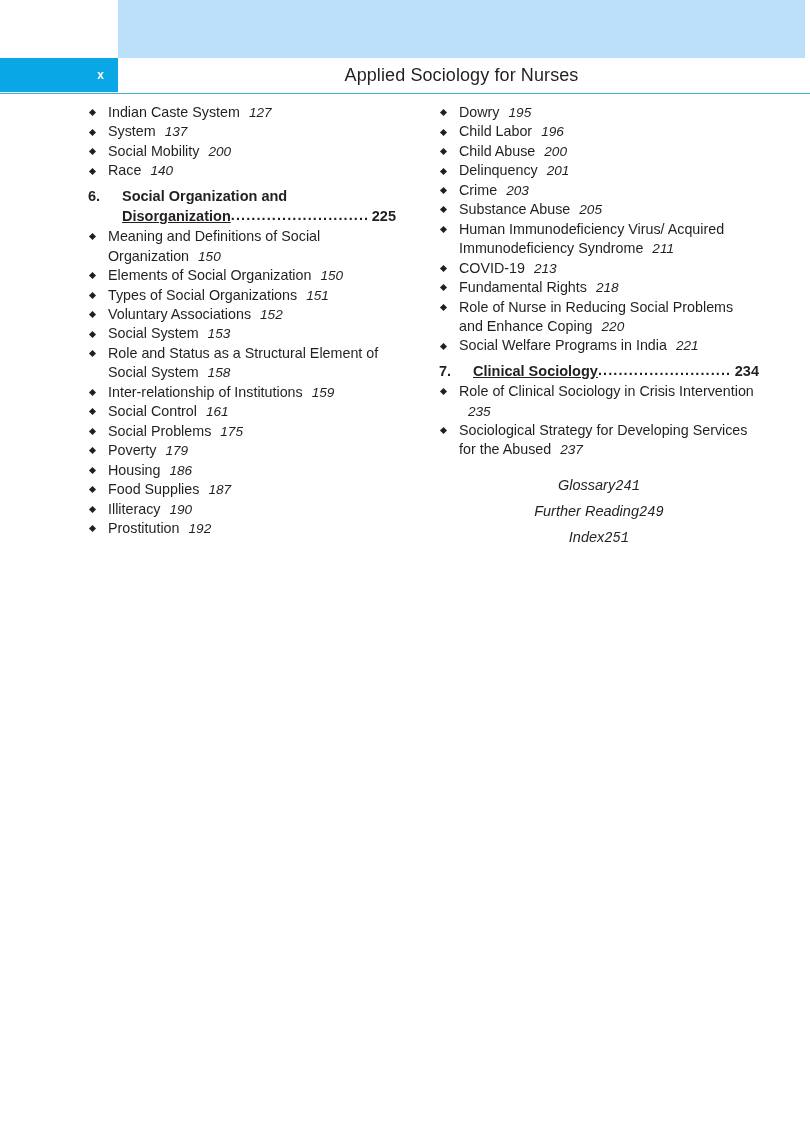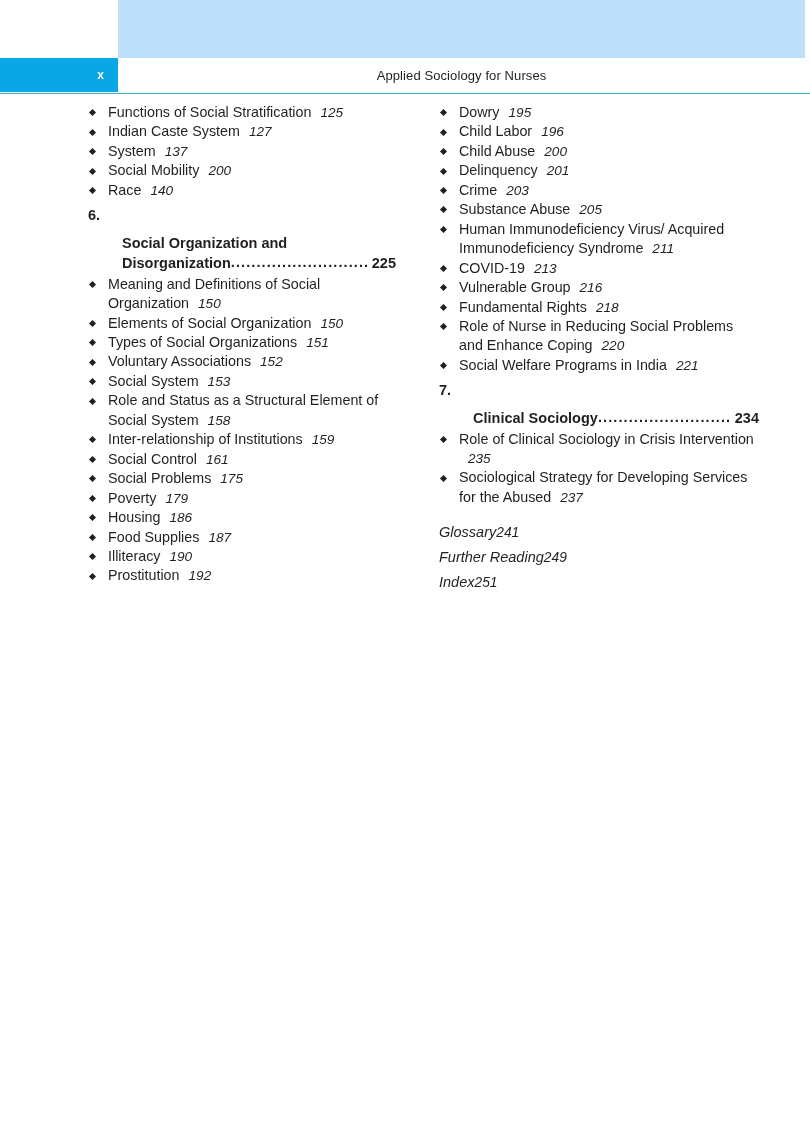--- a/index.html
+++ b/index.html
@@ -21,21 +21,21 @@
     position:absolute; left:0; top:58px; width:118px; height:34px;
     background:#0aa7e6;
   }
   .hdr-tab-num {
     position:absolute; right:14px; top:50%; transform:translateY(-50%);
     color:#ffffff; font-size:12px; font-weight:bold; line-height:1;
   }
   .hdr-title {
     position:absolute; left:118px; top:58px; width:687px; height:34px;
     display:flex; align-items:center; justify-content:center;
-    font-size:13px; color:#231f20; letter-spacing:.1px;
+    font-size:18px; color:#231f20; letter-spacing:.1px;
   }
   .hdr-rule {
     position:absolute; left:0; top:93px; width:810px; height:1.4px;
     background:#3eb0cf;
   }
 
   
   .cols {
     position:absolute; left:0; top:103px; width:810px;
     display:flex;
@@ -44,26 +44,26 @@
   .col-left  { padding-left:88px; padding-right:9px; }
   .col-right { padding-left:34px; padding-right:51px; }
 
   
   .chapter {
     display:flex; align-items:flex-start;
     font-weight:bold; font-size:14.5px; line-height:20.2px;
     margin-top:5px; margin-bottom:1px;
   }
   .chapter .num { width:34px; flex:0 0 34px; }
-  .chapter .body { flex:1 1 auto; min-width:0;margin-top:28px; }
+  .chapter .body { flex:1 1 auto; min-width:0; }
   .ch-line { display:block; }
   .ch-leader {
     display:flex; align-items:baseline; width:100%;
   }
-  .ch-leader .txt { white-space:nowrap; }
+  .ch-leader .txt { white-space:nowrap;text-decoration:underline; }
   .ch-leader .dots {
     flex:1 1 auto; overflow:hidden; white-space:nowrap;
     font-weight:bold; letter-spacing:1.1px;
     margin:0 1px 0 0; position:relative; top:-1px;
   }
   .ch-leader .pg { white-space:nowrap; padding-left:2px; }
 
   
   ul.entries { list-style:none; }
   ul.entries li {
@@ -77,24 +77,24 @@
     position:absolute; left:2px; top:7.2px;
     width:5px; height:5px; background:#231f20;
     transform:rotate(45deg);
   }
   .pgnum { font-style:italic; font-size:13.6px; }
   .sp { display:inline-block; width:9px; }
 
   
   .backmatter { margin-top:13px; }
   .bm-row {
-    display:flex; align-items:baseline; justify-content:flex-start;
+    display:flex; align-items:baseline; justify-content:center;
     font-style:italic; font-size:14.5px; line-height:25px;
   }
-  .bm-row .bm-pg { font-style:italic; font-size:13.8px; }
+  .bm-row .bm-pg { font-style:italic; font-size:13.8px;font-family:Liberation Mono, monospace; }
 </style>
 </head>
 <body>
 
 <div class="page">
 
   <div class="hdr-band"></div>
 
   <div class="hdr-tab">
     <span class="hdr-tab-num">x</span>
@@ -102,21 +102,20 @@
 
   <div class="hdr-title">Applied Sociology for Nurses</div>
 
   <div class="hdr-rule"></div>
 
   <div class="cols">
 
     <div class="col col-left">
 
       <ul class="entries">
-          <li><span class="dia"></span><span>Functions of Social Stratification</span><span class="sp"></span><span class="pgnum">125</span></li>
           <li><span class="dia"></span><span>Indian Caste System</span><span class="sp"></span><span class="pgnum">127</span></li>
           <li><span class="dia"></span><span>System</span><span class="sp"></span><span class="pgnum">137</span></li>
           <li><span class="dia"></span><span>Social Mobility</span><span class="sp"></span><span class="pgnum">200</span></li>
           <li><span class="dia"></span><span>Race</span><span class="sp"></span><span class="pgnum">140</span></li>
         </ul>
 
       <div class="chapter">
         <span class="num">6.</span>
         <span class="body">
           <span class="ch-line">Social Organization and</span>
@@ -150,21 +149,20 @@
 
       <ul class="entries">
           <li><span class="dia"></span><span>Dowry</span><span class="sp"></span><span class="pgnum">195</span></li>
           <li><span class="dia"></span><span>Child Labor</span><span class="sp"></span><span class="pgnum">196</span></li>
           <li><span class="dia"></span><span>Child Abuse</span><span class="sp"></span><span class="pgnum">200</span></li>
           <li><span class="dia"></span><span>Delinquency</span><span class="sp"></span><span class="pgnum">201</span></li>
           <li><span class="dia"></span><span>Crime</span><span class="sp"></span><span class="pgnum">203</span></li>
           <li><span class="dia"></span><span>Substance Abuse</span><span class="sp"></span><span class="pgnum">205</span></li>
           <li><span class="dia"></span><span>Human Immunodeficiency Virus/ Acquired Immunodeficiency Syndrome</span><span class="sp"></span><span class="pgnum">211</span></li>
           <li><span class="dia"></span><span>COVID-19</span><span class="sp"></span><span class="pgnum">213</span></li>
-          <li><span class="dia"></span><span>Vulnerable Group</span><span class="sp"></span><span class="pgnum">216</span></li>
           <li><span class="dia"></span><span>Fundamental Rights</span><span class="sp"></span><span class="pgnum">218</span></li>
           <li><span class="dia"></span><span>Role of Nurse in Reducing Social Problems and Enhance Coping</span><span class="sp"></span><span class="pgnum">220</span></li>
           <li><span class="dia"></span><span>Social Welfare Programs in India</span><span class="sp"></span><span class="pgnum">221</span></li>
         </ul>
 
       <div class="chapter">
         <span class="num">7.</span>
         <span class="body">
           <span class="ch-leader">
             <span class="txt">Clinical Sociology </span>

